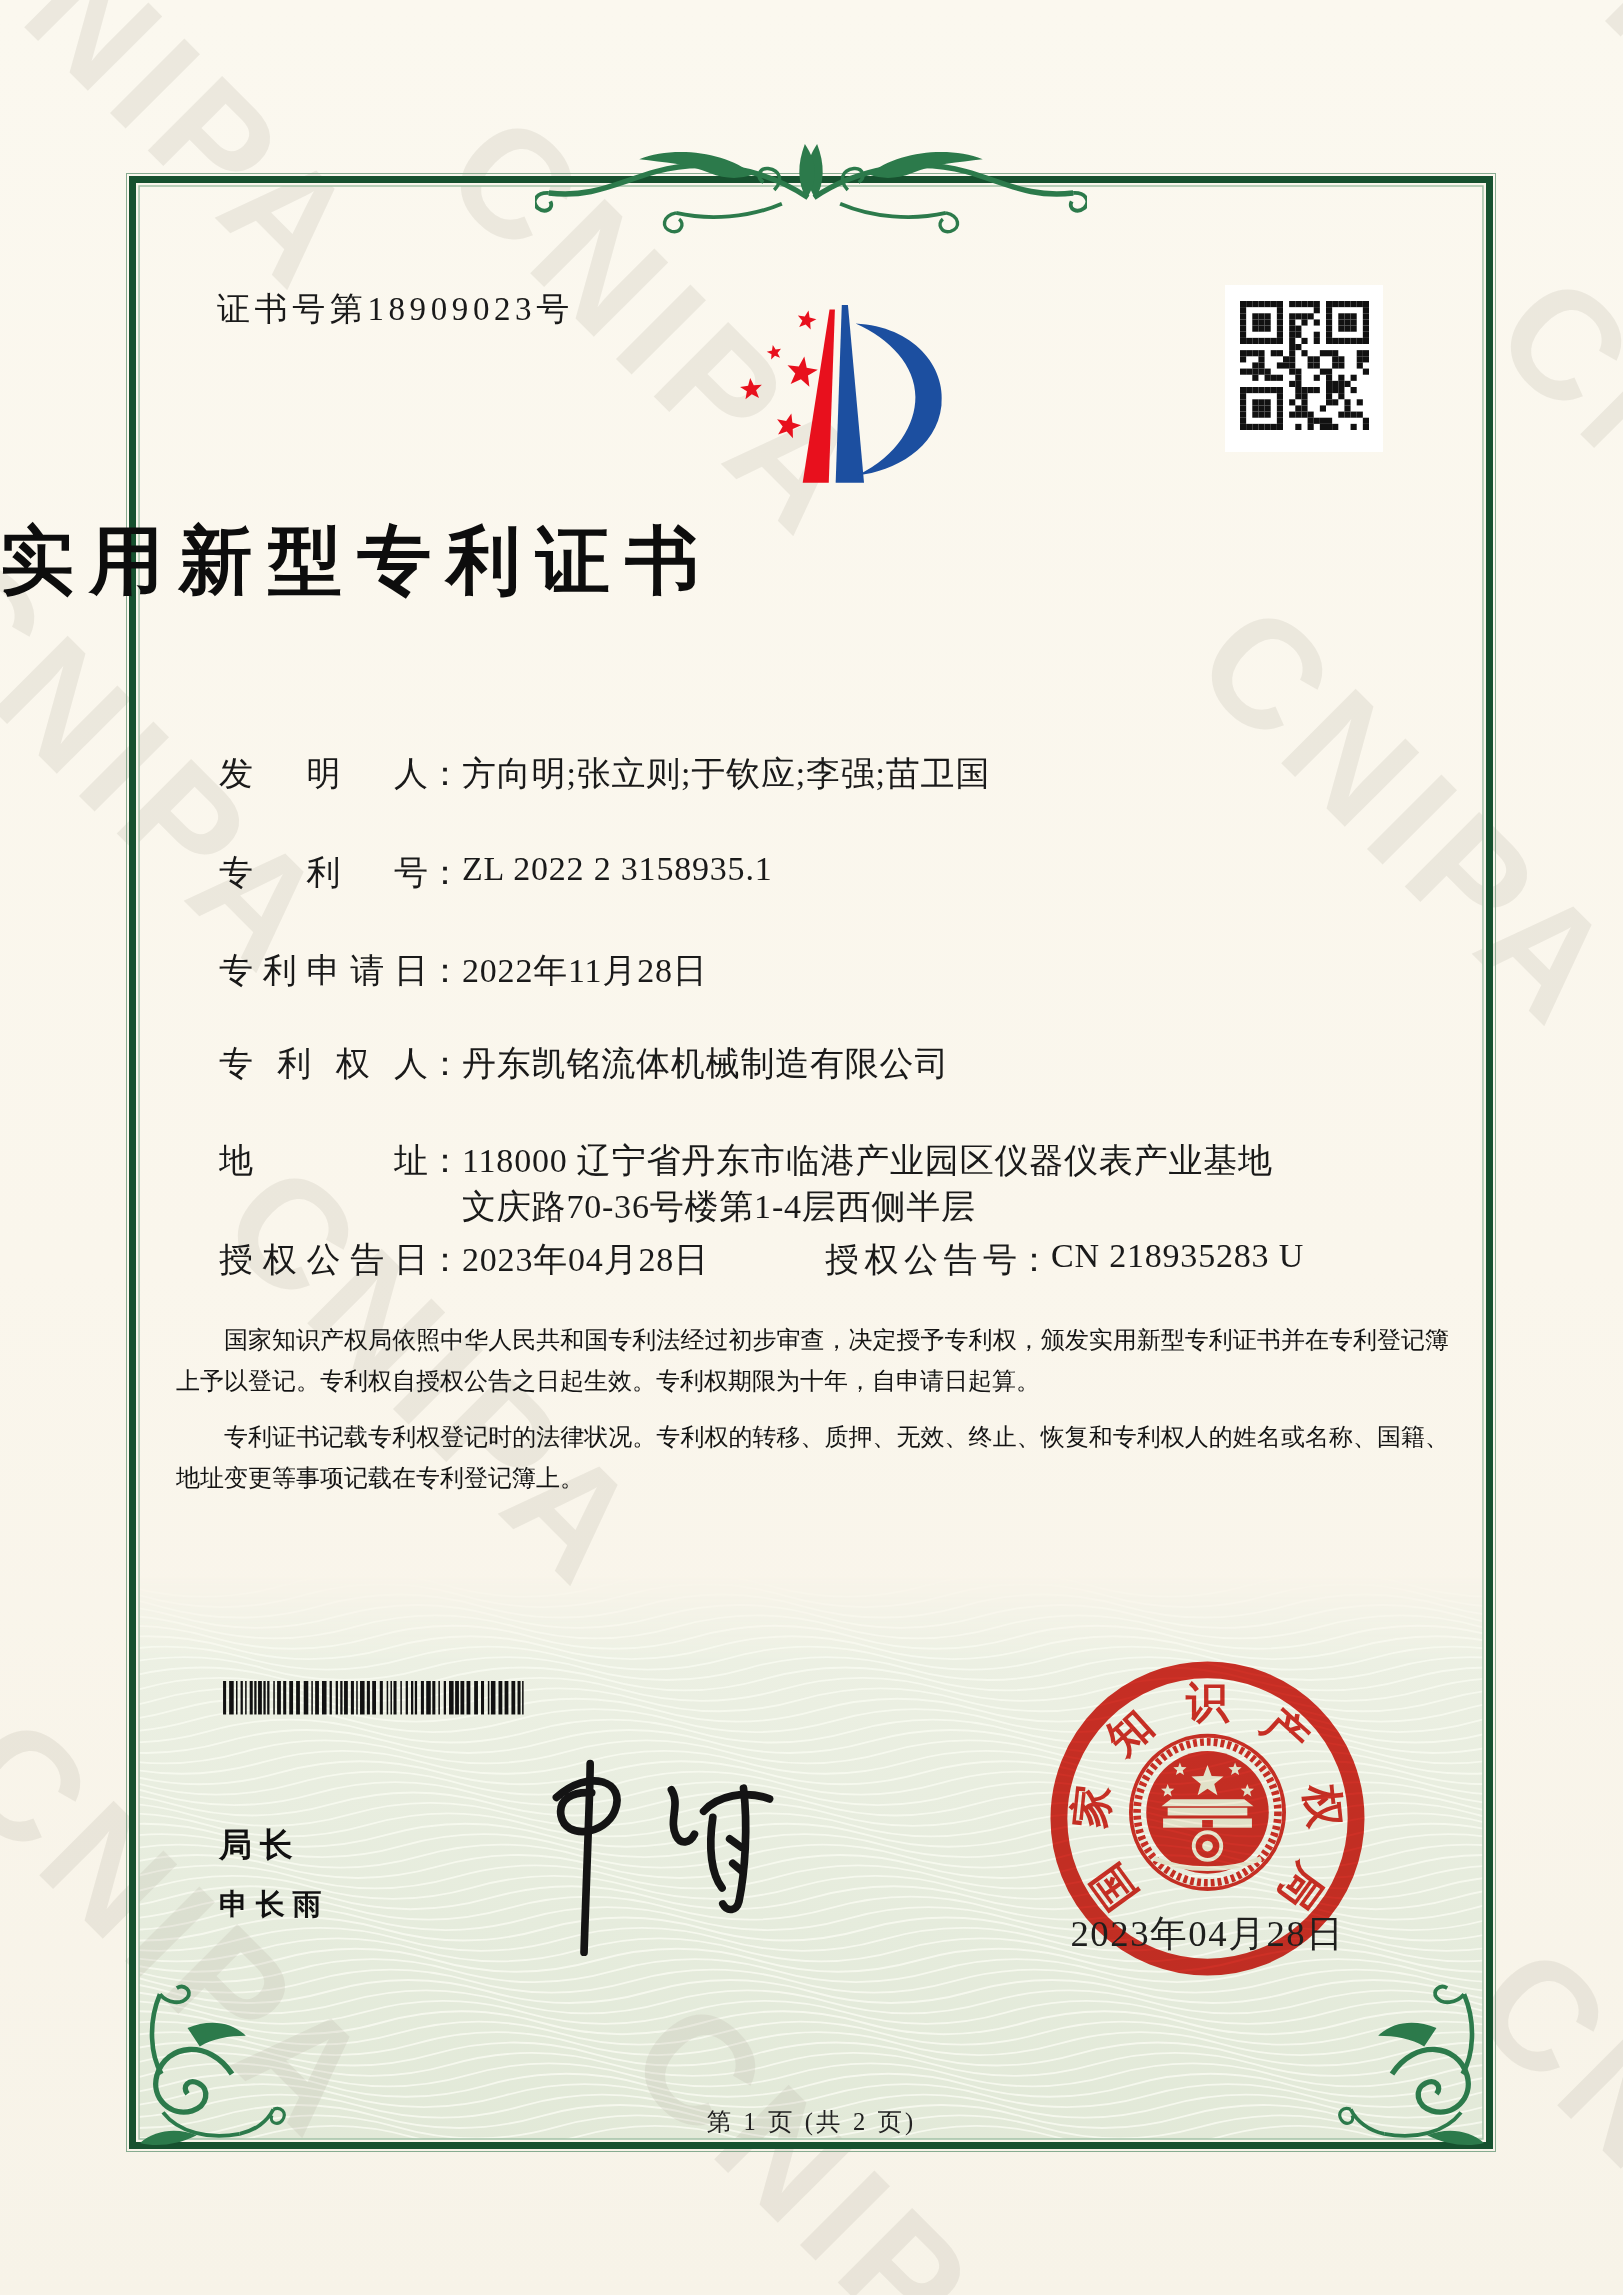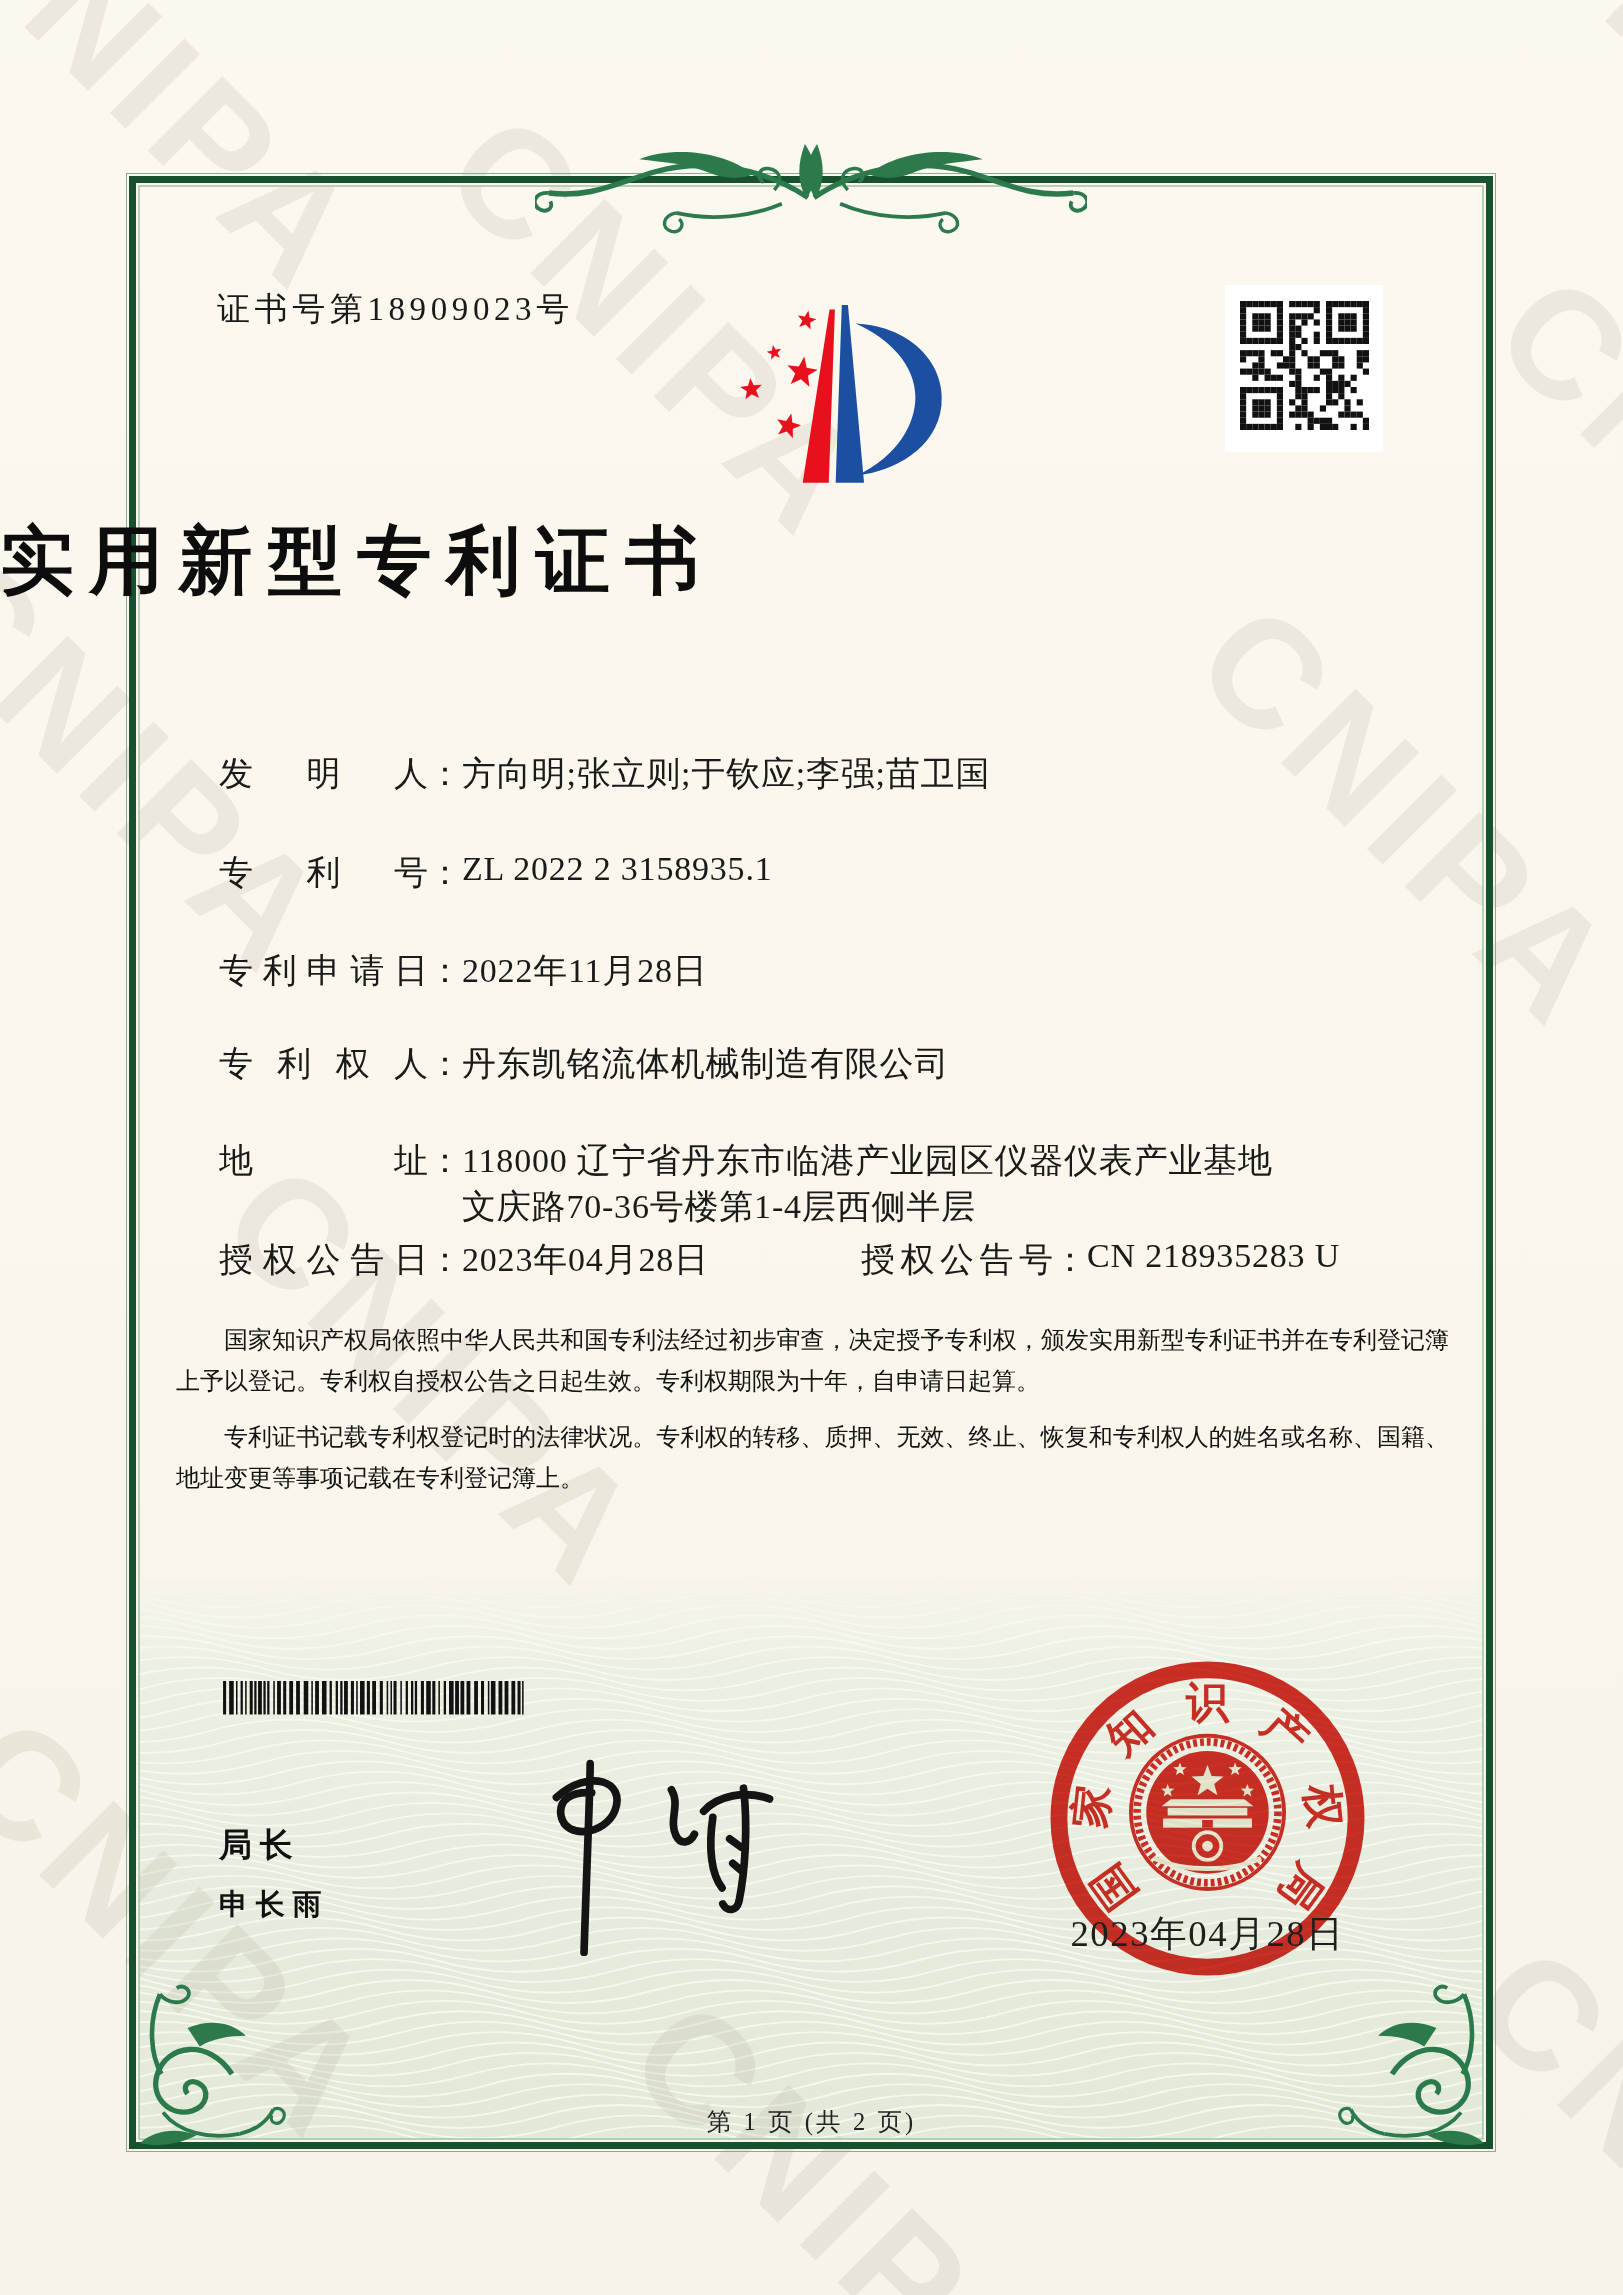--- a/index.html
+++ b/index.html
@@ -35,21 +35,21 @@
       font-family:"Liberation Sans","DejaVu Sans",sans-serif;font-weight:bold;
       font-size:74px;letter-spacing:15.3px;color:#0d0d0d;}
 
   
   .row{position:absolute;left:219px;font-size:34px;white-space:nowrap;z-index:5;}
   .lbl{display:inline-block;width:209px;text-align:justify;text-align-last:justify;vertical-align:top;}
   .colon{display:inline-block;width:34px;vertical-align:top;}
   .val{display:inline-block;vertical-align:top;letter-spacing:0.8px;}
   .val2{display:inline-block;vertical-align:top;letter-spacing:0.8px;line-height:46px;}
   .pair2{position:absolute;left:606px;top:0;white-space:nowrap;}
-  .lbl2{display:inline-block;width:192px;text-align:justify;text-align-last:justify;margin-left:36px;}
+  .lbl2{display:inline-block;width:192px;text-align:justify;text-align-last:justify;}
 
   
   .bodytext{position:absolute;left:176px;top:1320px;width:1273px;z-index:5;
       font-size:24px;line-height:41px;text-align:justify;color:#141414;}
   .bodytext p{margin:0;text-indent:2em;}
   .bodytext p + p{margin-top:14.6px;}
 
   .barcode{position:absolute;left:222px;top:1681px;z-index:5;}
 
   .signtitle{position:absolute;left:219px;top:1823px;z-index:5;

